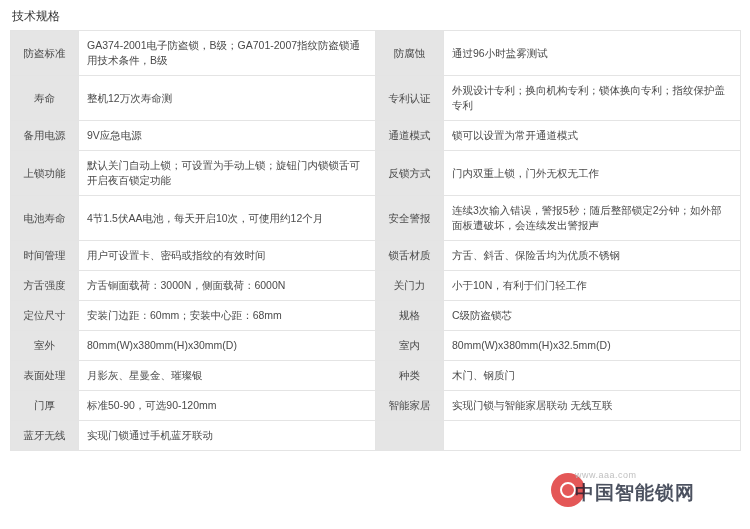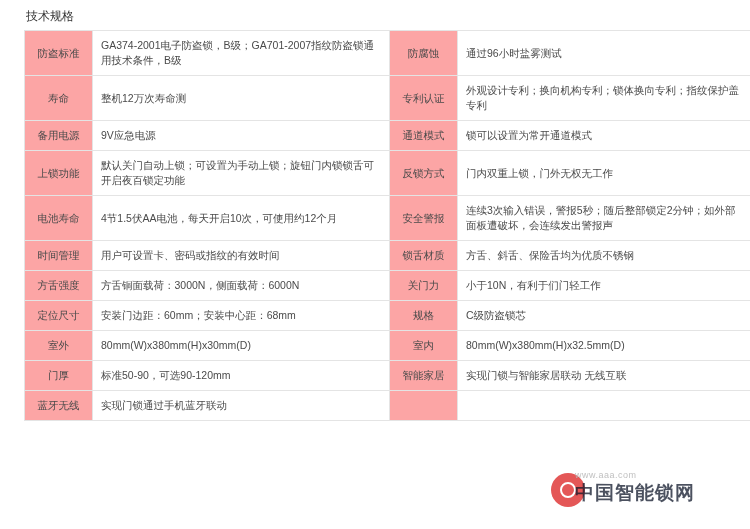--- a/index.html
+++ b/index.html
@@ -13,21 +13,21 @@
     font-family: "Liberation Sans", sans-serif;
     font-size: 11px;
     color: #333333;
     overflow: hidden;
   }
   .page {
     position: relative;
     width: 750px;
     height: 529px;
     box-sizing: border-box;
-    padding: 8px 10px 0 24px;
+    padding: 8px 10px 0 10px;
   }
   .section-title {
     font-size: 12px;
     color: #333333;
     padding: 0 0 6px 2px;
     line-height: 16px;
   }
   table.spec {
     width: 730px;
     border-collapse: collapse;
@@ -38,21 +38,21 @@
     padding: 7px 8px;
     vertical-align: middle;
     line-height: 15px;
     font-size: 10.5px;
     color: #4a4a4a;
     word-break: break-all;
   }
   td.lbl {
     text-align: center;
     color: #3d3d3d;
-    background: #fca5a5;
+    background: #e5e5e5;
   }
   td.val {
     text-align: left;
     color: #585858;
   }
   col.c1 { width: 68px; }
   col.c2 { width: 297px; }
   col.c3 { width: 68px; }
   col.c4 { width: 297px; }
 
@@ -171,20 +171,26 @@
         <td class="lbl">规格</td>
         <td class="val">C级防盗锁芯</td>
       </tr>
       <tr>
         <td class="lbl">室外</td>
         <td class="val">80mm(W)x380mm(H)x30mm(D)</td>
         <td class="lbl">室内</td>
         <td class="val">80mm(W)x380mm(H)x32.5mm(D)</td>
       </tr>
       <tr>
+        <td class="lbl">表面处理</td>
+        <td class="val">月影灰、星曼金、璀璨银</td>
+        <td class="lbl">种类</td>
+        <td class="val">木门、钢质门</td>
+      </tr>
+      <tr>
         <td class="lbl">门厚</td>
         <td class="val">标准50-90，可选90-120mm</td>
         <td class="lbl">智能家居</td>
         <td class="val">实现门锁与智能家居联动 无线互联</td>
       </tr>
       <tr>
         <td class="lbl">蓝牙无线</td>
         <td class="val">实现门锁通过手机蓝牙联动</td>
         <td class="lbl"></td>
         <td class="val"></td>

